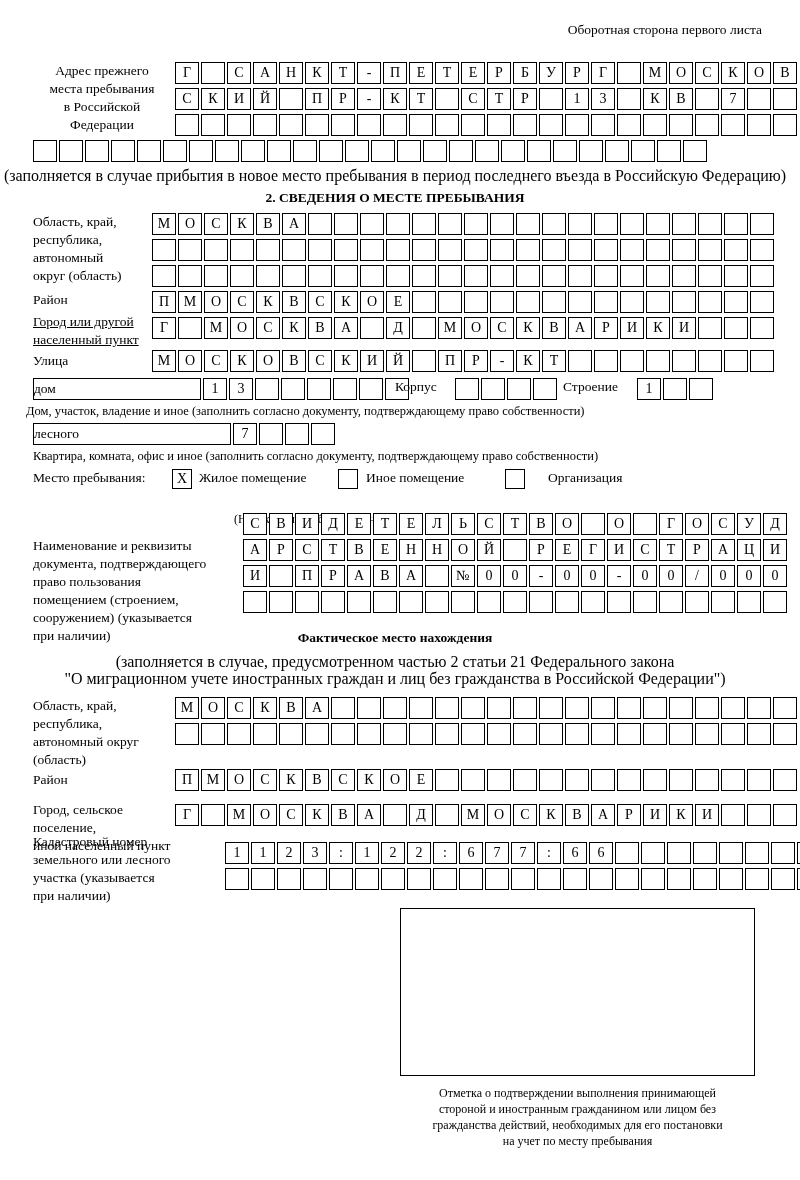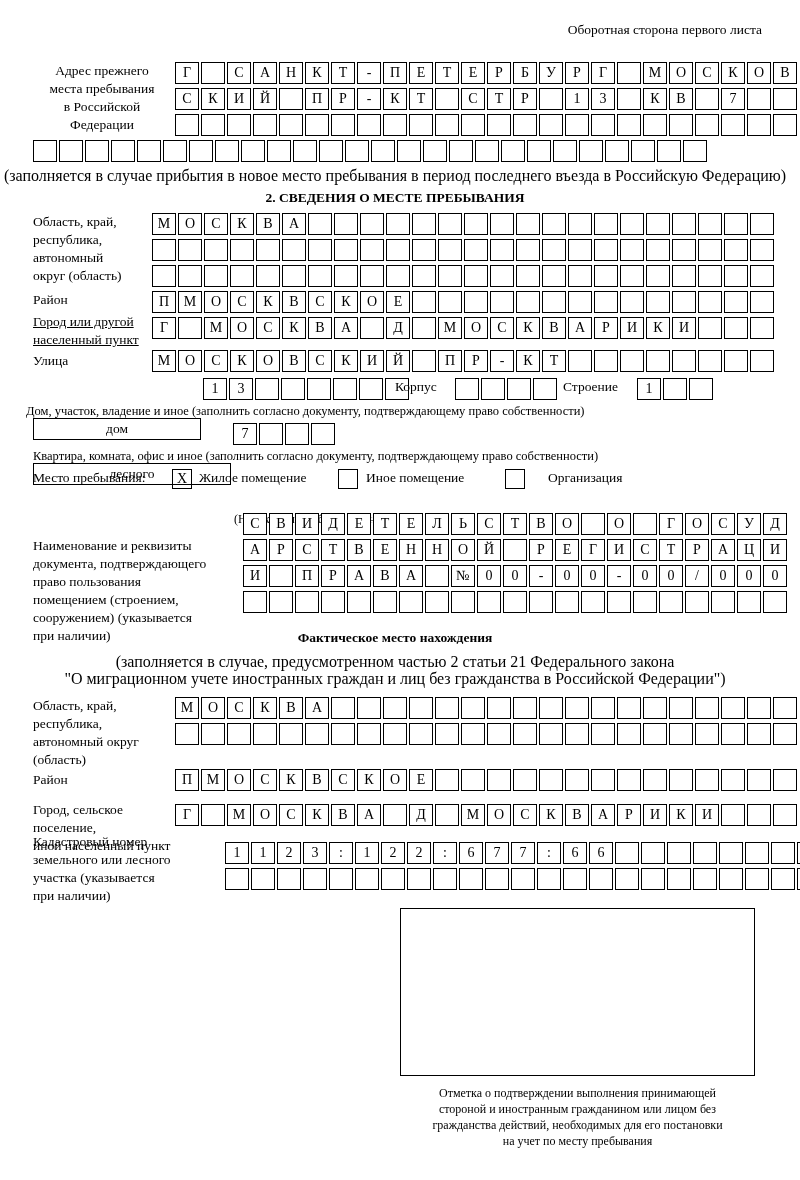--- a/index.html
+++ b/index.html
@@ -59,24 +59,23 @@
     font-size: 14px;
     line-height: 20px;
     font-family: "Liberation Serif", serif;
     background: #fff;
   }
 
   .wide-box {
     border: 1px solid #000;
     box-sizing: border-box;
     height: 22px;
-    text-align: center;
+    text-align: left;
     font-size: 13.5px;
     line-height: 20px;
-    margin-top: 40px;
   }
 
   .note {
     font-size: 16px;
     text-align: center;
   }
 
   .chk {
     width: 20px;
     height: 20px;

